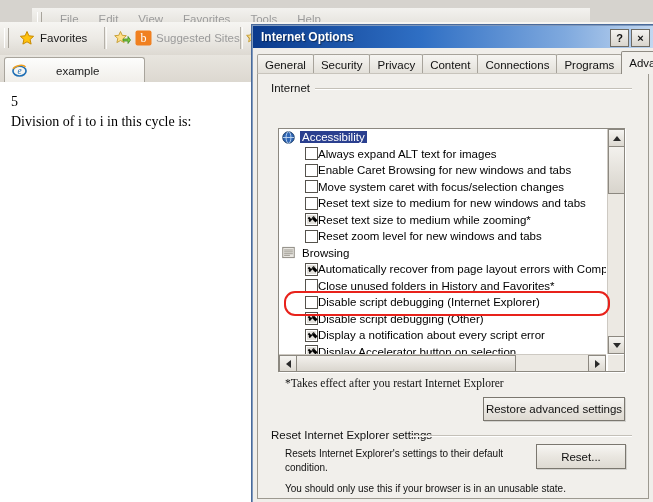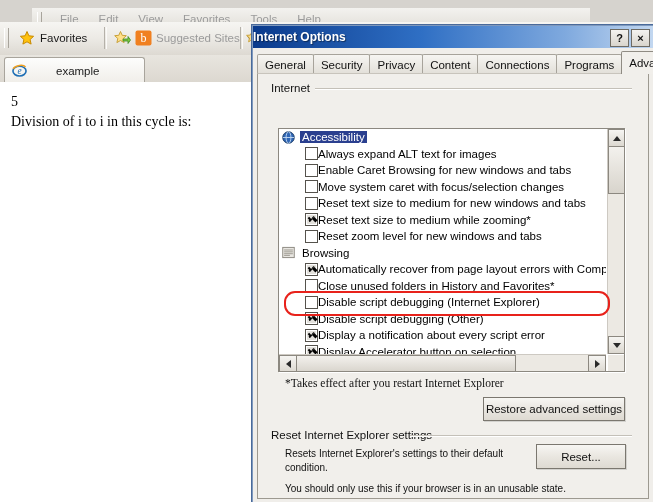--- a/index.html
+++ b/index.html
@@ -52,21 +52,21 @@
   
   .ico{display:inline-block;vertical-align:middle;line-height:0;}
 
   
   .dialog{position:absolute;left:251px;top:24px;width:402px;height:478px;
     background:#f0eeea;border:1px solid #4a6a9a;
     box-shadow:0 0 0 1px #7f99bd inset;}
   .titlebar{position:absolute;left:1px;top:1px;width:400px;height:22px;
     background:linear-gradient(to right,#0a3a8c 0%,#2f6fc4 42%,#7fa9de 78%,#c2d7f0 100%);
     display:flex;align-items:center;}
-  .title-text{color:#ffffff;font-size:12px;font-weight:bold;
+  .title-text{margin-left:8px;color:#ffffff;font-size:12px;font-weight:bold;
     text-shadow:1px 1px 1px rgba(0,0,0,.45);}
   .tb-btns{position:absolute;right:3px;top:3px;display:flex;gap:2px;}
   .tbtn{width:17px;height:16px;background:linear-gradient(to bottom,#f4f3f0,#d9d5cd);
     border:1px solid #6d6a63;display:flex;align-items:center;justify-content:center;
     font-size:11px;color:#111;font-weight:bold;}
 
   .tabrow{position:absolute;left:5px;top:27px;width:392px;height:22px;display:flex;align-items:flex-end;}
   .dtab{height:19px;padding:0 7px;display:flex;align-items:center;font-size:11.5px;color:#111;
     background:linear-gradient(to bottom,#f6f5f2,#e2dfd8);
     border:1px solid #a7a39b;border-bottom:none;margin-right:-1px;border-radius:2px 2px 0 0;}

